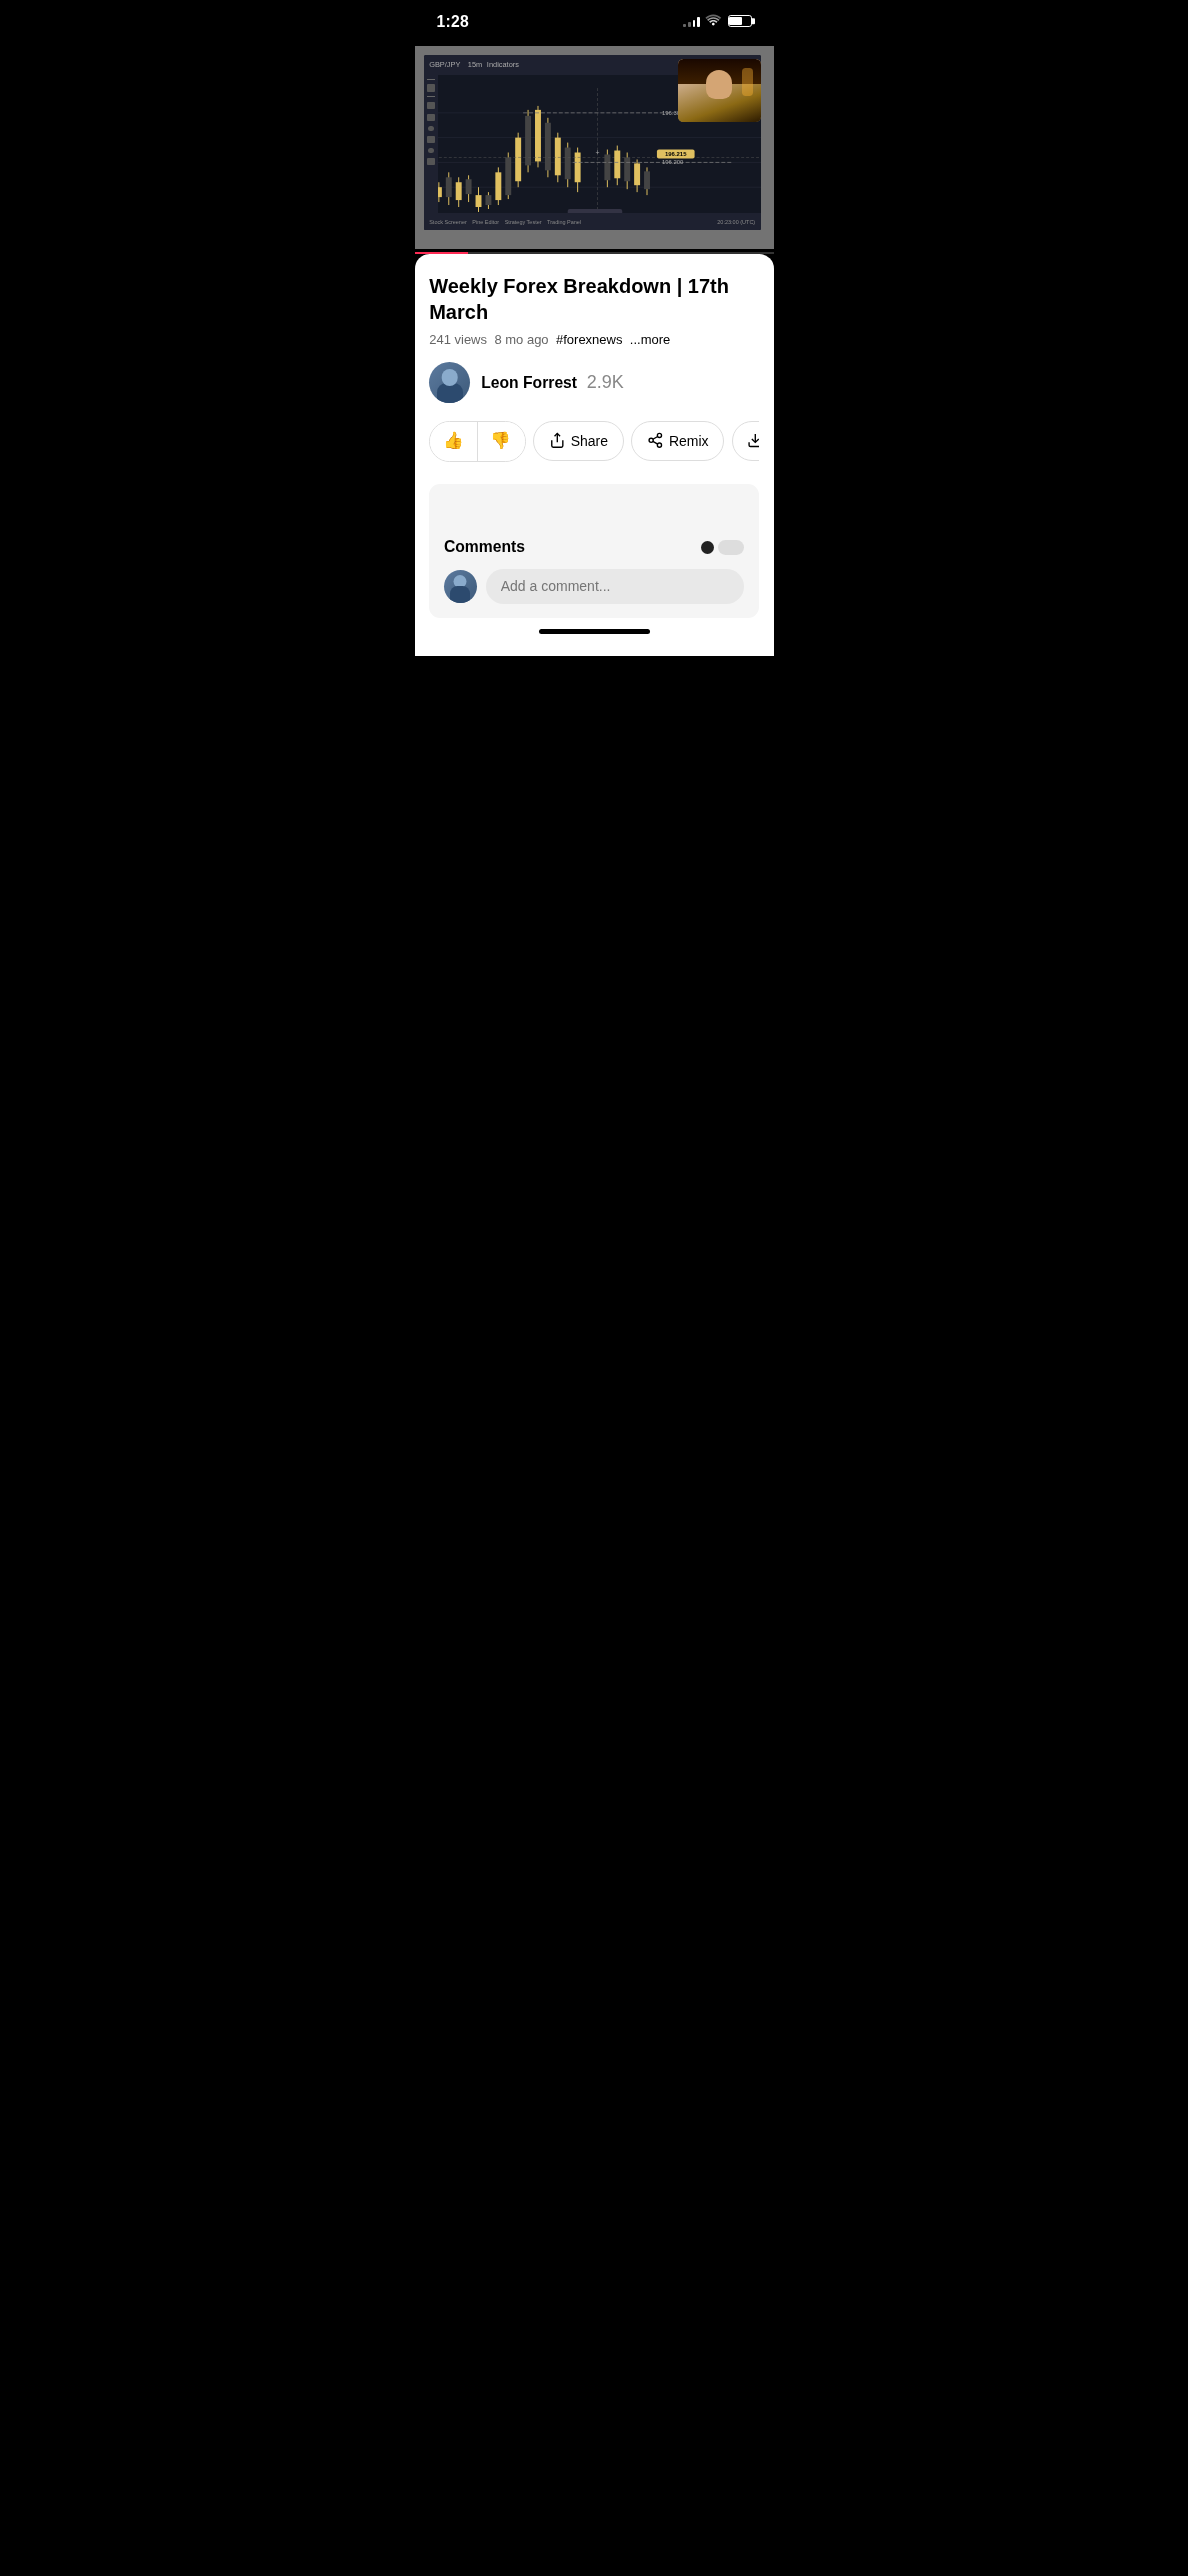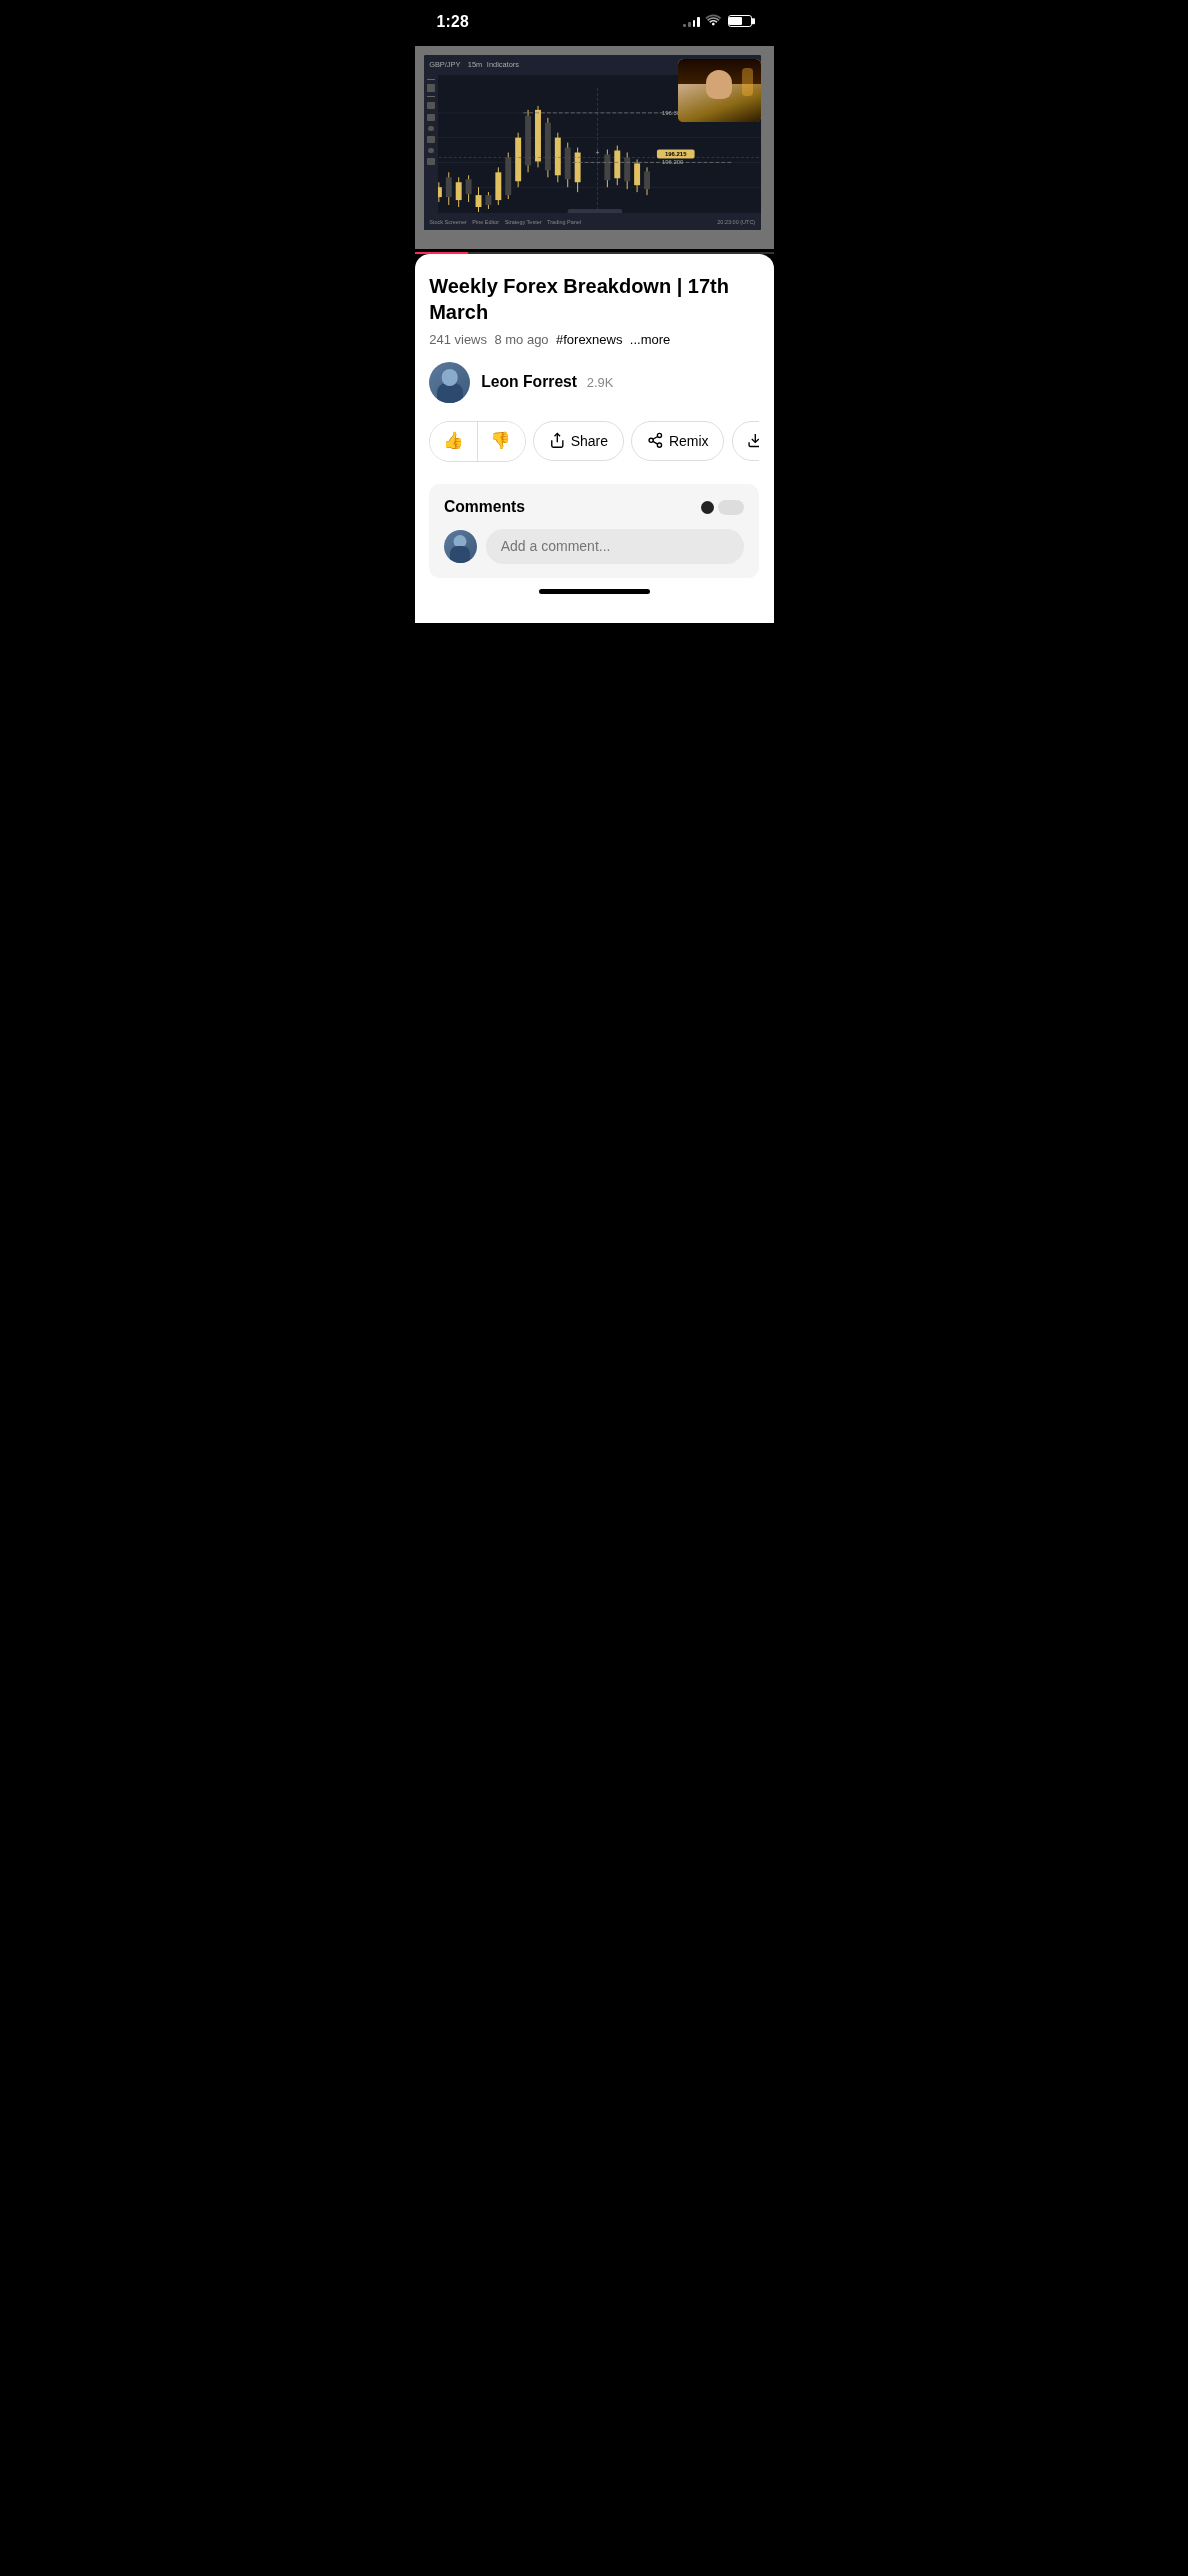--- a/index.html
+++ b/index.html
@@ -242,21 +242,21 @@
       z-index: 1;
     }
 
     .channel-name {
       font-size: 15.7px;
       font-weight: 600;
       color: #000;
     }
 
     .channel-followers {
-      font-size: 13px;
+      font-size: 18px;
       color: #888;
       margin-left: 5.5px;
       font-weight: 400;
     }
 
     
     .action-buttons {
       display: flex;
       align-items: center;
       gap: 7.4px;
@@ -325,20 +325,21 @@
       background: #f5f5f5;
       border-radius: 11px;
       padding: 14.7px;
     }
 
     .comments-header {
       display: flex;
       align-items: center;
       justify-content: space-between;
       margin-bottom: 13px;
+      margin-top: 40px;
     }
 
     .comments-title {
       font-size: 15.7px;
       font-weight: 700;
       color: #000;
     }
 
     .comments-toggle {
       display: flex;

